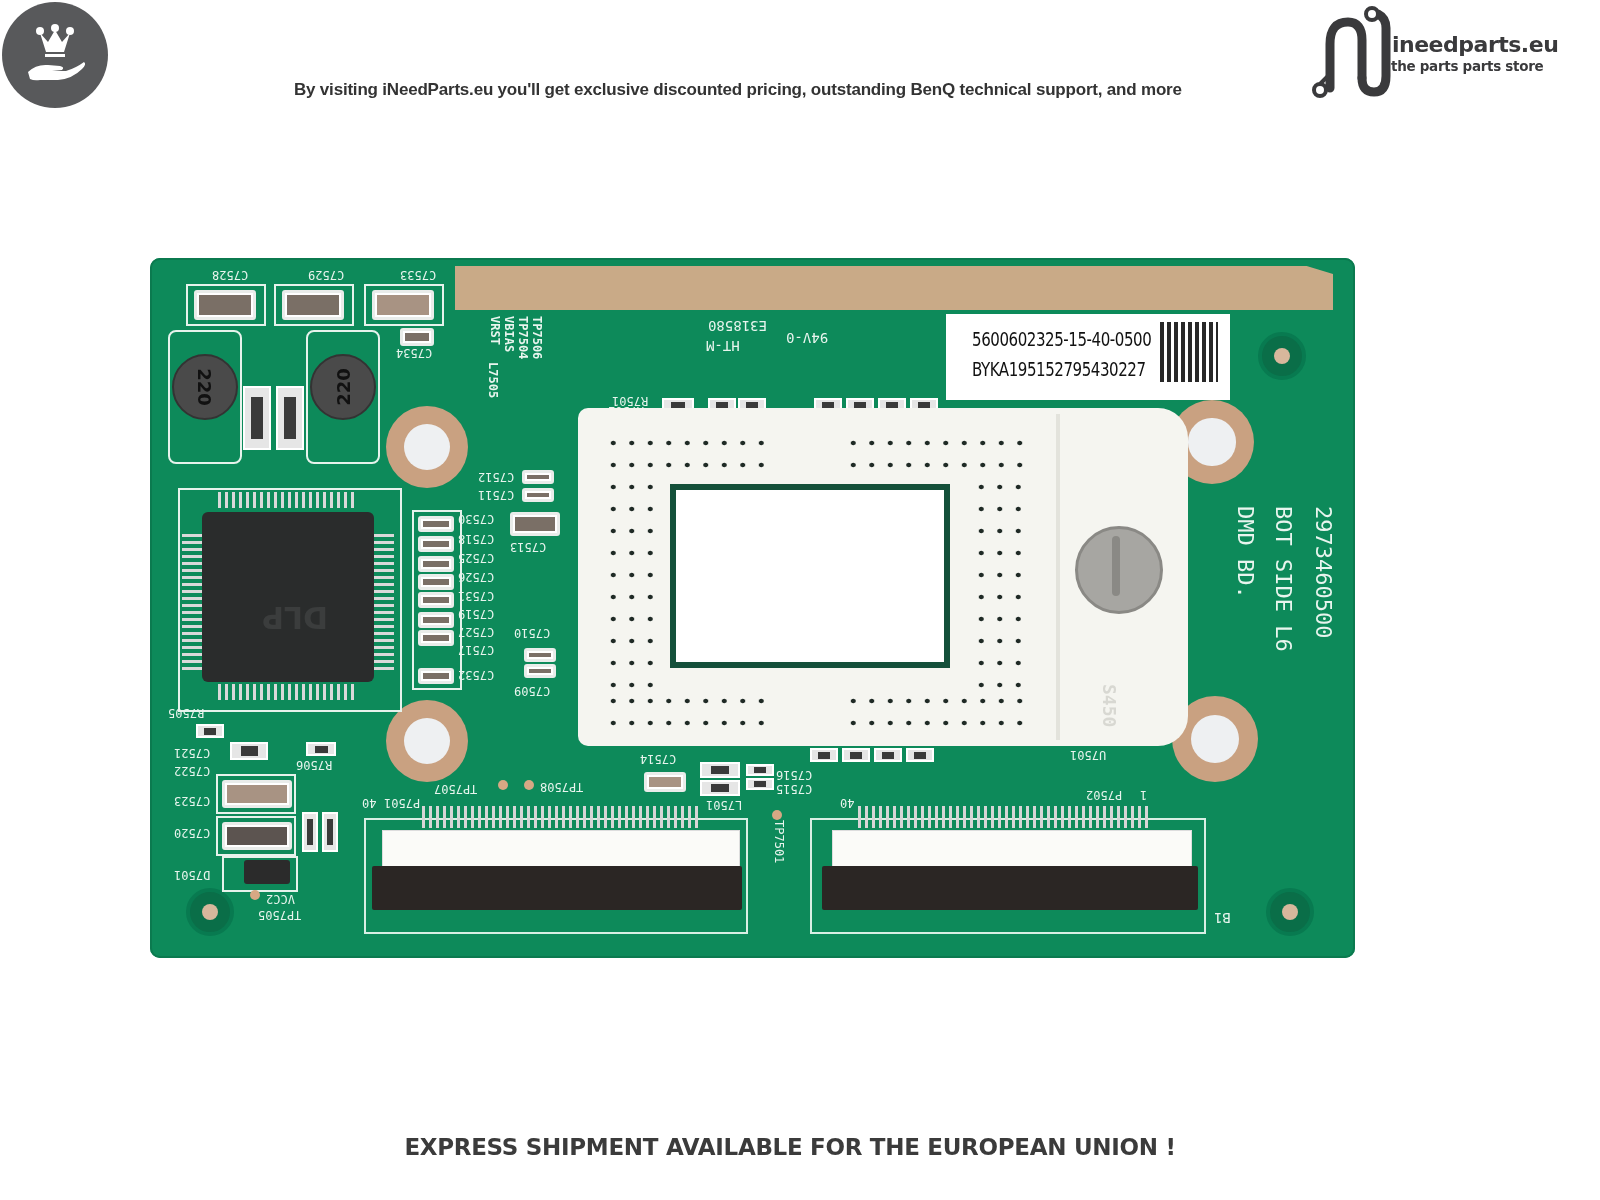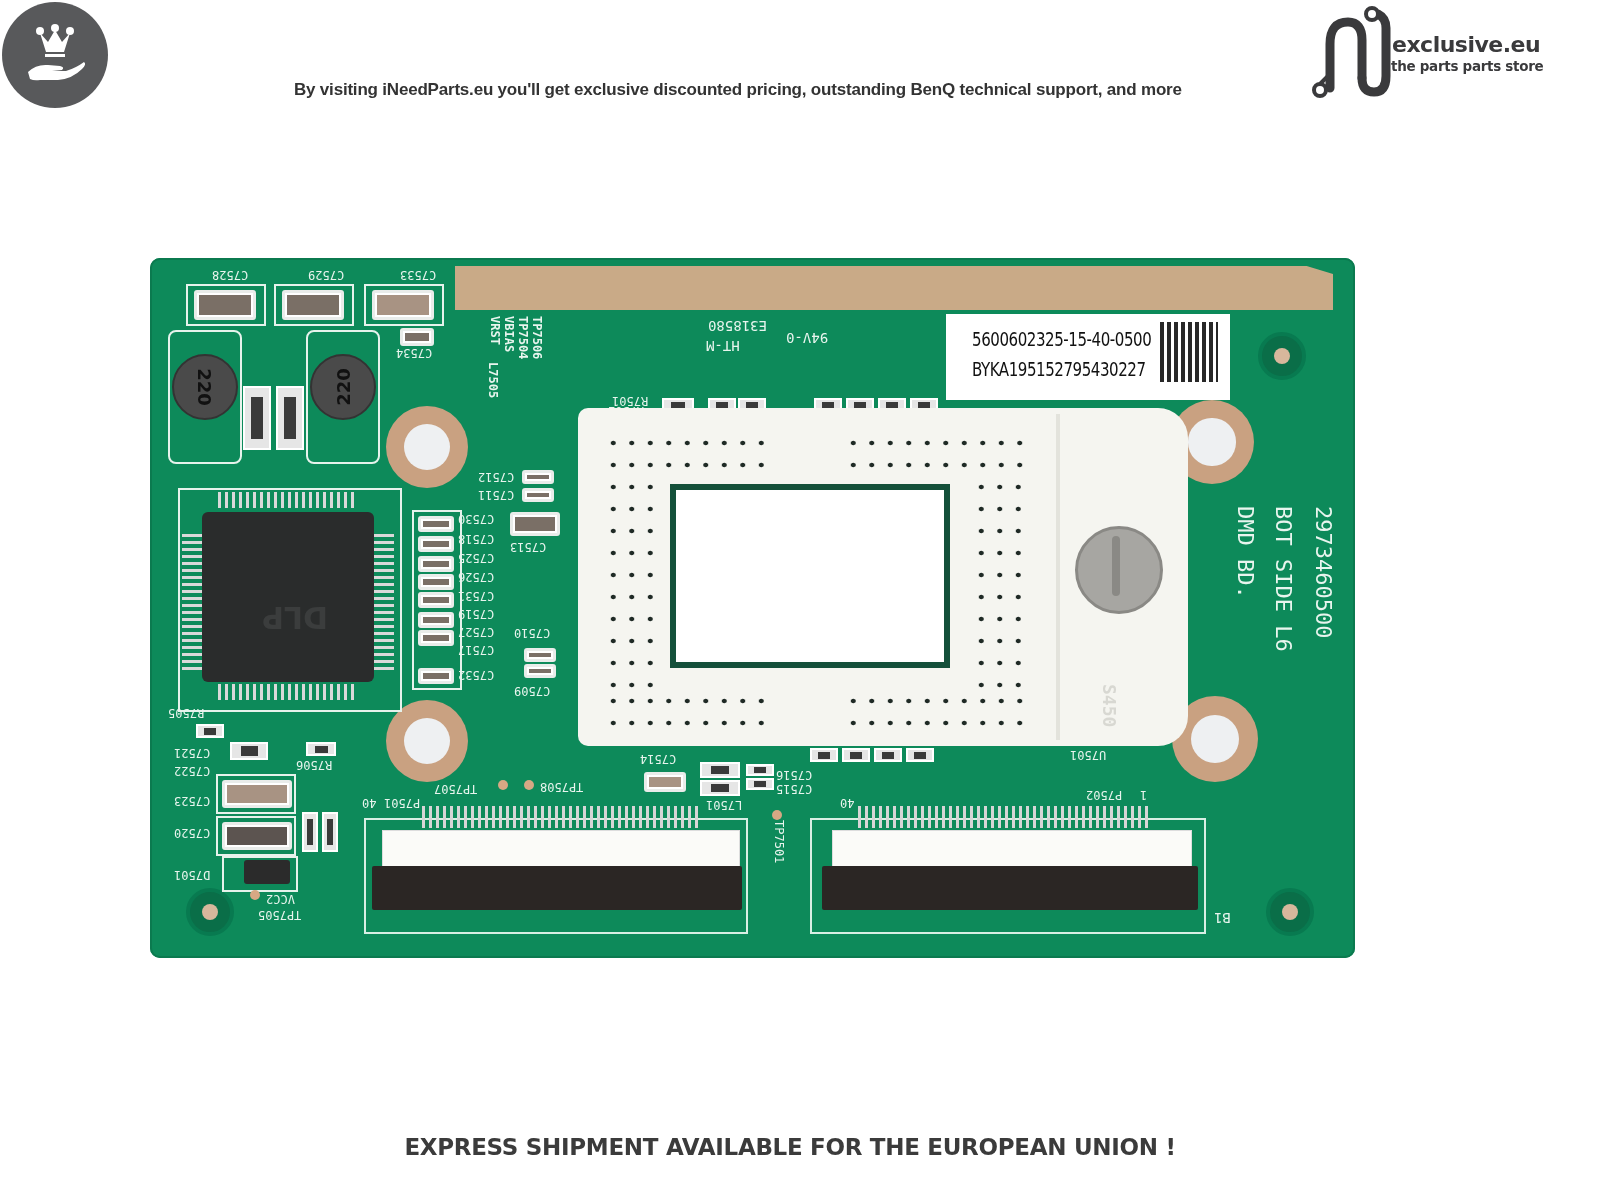--- a/index.html
+++ b/index.html
@@ -70,21 +70,21 @@
 <div class="abs logo">
   <svg width="82" height="96" viewBox="0 0 82 96">
     <g fill="none" stroke="#3a3a3c" stroke-width="9" stroke-linecap="round">
       <path d="M20 84 L20 40 Q20 18 38 18 Q52 18 52 36 L52 74"></path>
       <path d="M52 74 Q52 88 64 88 Q76 88 76 72 L76 24 Q76 14 68 10"></path>
     </g>
     <circle cx="62" cy="10" r="6" fill="#fff" stroke="#3a3a3c" stroke-width="4"></circle>
     <circle cx="10" cy="86" r="6" fill="#fff" stroke="#3a3a3c" stroke-width="4"></circle>
     <line x1="10" y1="80" x2="20" y2="70" stroke="#3a3a3c" stroke-width="4"></line>
   </svg>
-  <span class="name">exclusive.eu</span>
+  <span class="name">ineedparts.eu</span>
   <span class="sub">the parts parts store</span>
 </div>
 
 <div class="abs pcb"></div>
 <div class="abs gold-strip"></div>
 
 <div class="outline" style="left:186px;top:284px;width:76px;height:38px;"></div>
 <div class="cap" style="left:194px;top:290px;width:56px;height:24px;"></div>
 <div class="outline" style="left:274px;top:284px;width:76px;height:38px;"></div>
 <div class="cap" style="left:282px;top:290px;width:56px;height:24px;"></div>

